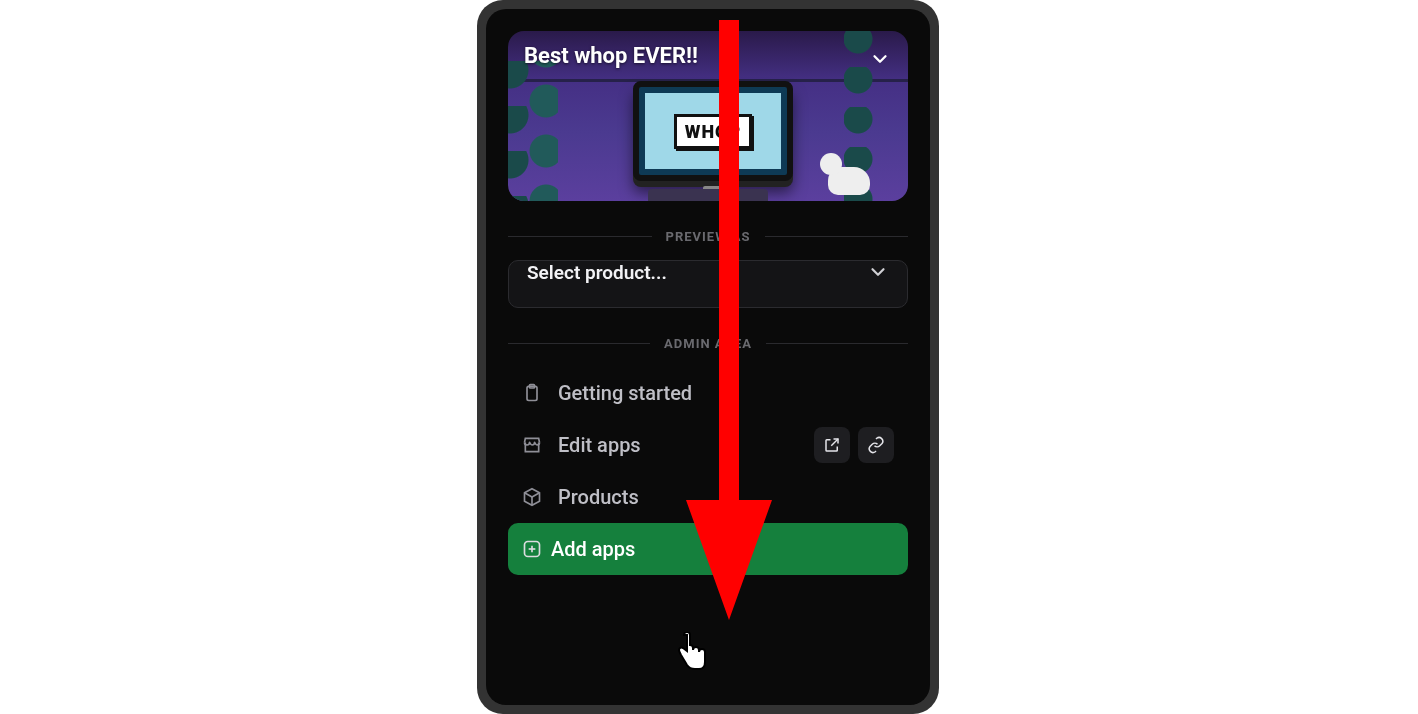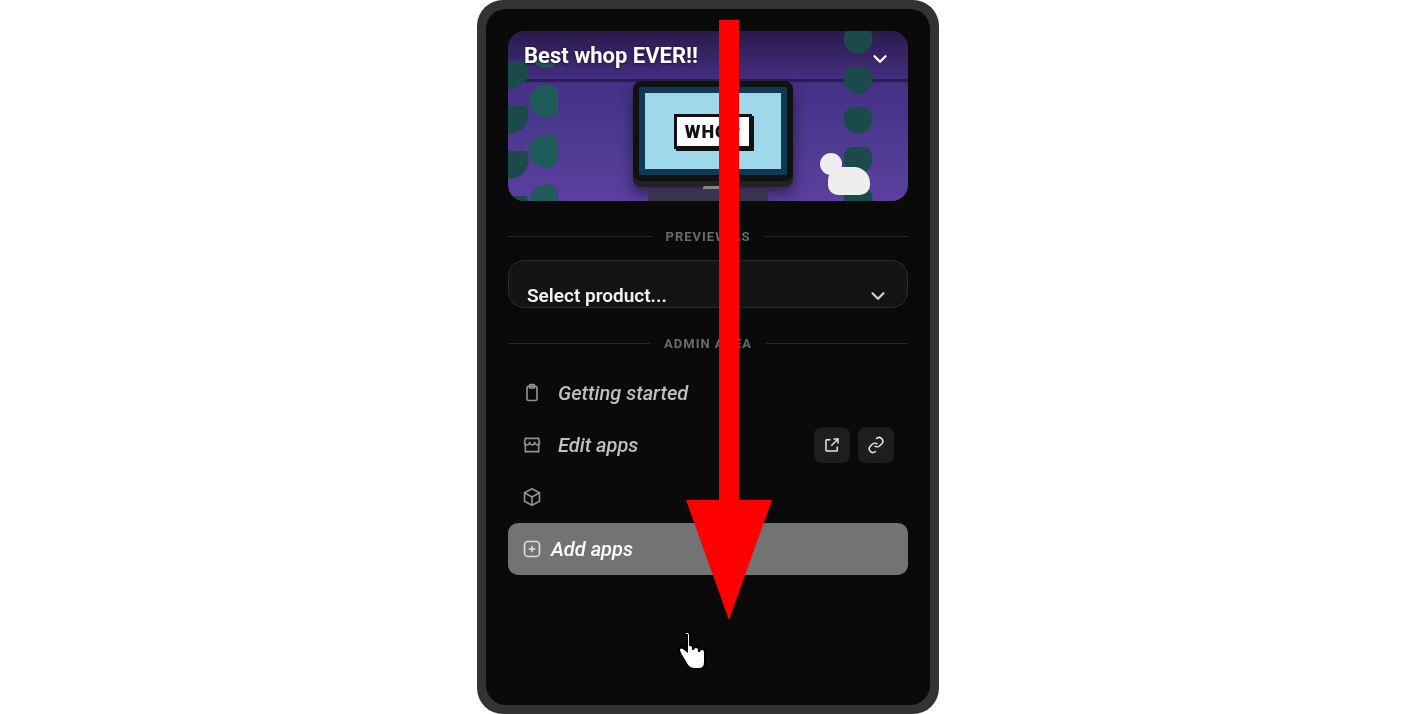--- a/index.html
+++ b/index.html
@@ -106,42 +106,41 @@
       color: #6a6a6f;
       font-size: 13px; font-weight:700; letter-spacing: 1px;
     }
     .section-divider .line { flex:1; height:1px; background:#2a2a2e; }
 
     .select {
       width:100%;
       height:48px;
       background:#141416;
       border:1px solid #2b2b2f;
-      border-radius:16px;
-      display:flex; align-items:flex-end; justify-content:space-between;
+      border-radius:10px;
+      display:flex; align-items:flex-start; justify-content:space-between;
       padding: 0 18px;
       cursor:pointer;
     }
     .select-text { color:#f2f2f5; font-size:19px; font-weight:600; }
     .select svg { stroke:#cfcfd4; }
 
     .nav { margin-top:8px; }
     .nav-item {
       display:flex; align-items:center;
       height:52px;
       padding: 0 14px;
       border-radius:10px;
       cursor:pointer;
       color:#bfbfc6;
       gap:16px;
       position:relative;
-      font-style:italic;
     }
     .nav-item:hover, .nav-item.active {
-      background:#737373;
+      background:#15803d;
       color:#fff;
       gap:9px;
     }
     .nav-item .icon { width:20px; height:20px; display:flex; align-items:center; justify-content:center; flex:none; }
     .nav-item .icon svg { stroke:#8f8f97; fill:none; }
     .nav-item:hover .icon svg, .nav-item.active .icon svg { stroke:#dcdce0; }
     .nav-label { font-size:20px; font-weight:500; flex:1; }
     .nav-actions { display:flex; gap:8px; }
     .nav-action-btn {
       width:36px; height:36px; border-radius:8px;
@@ -255,20 +254,21 @@
       </div>
 
       <div class="nav-item">
         <span class="icon">
           <svg width="20" height="20" viewBox="0 0 24 24" stroke-width="2">
               <path d="M12 2l9 5v10l-9 5-9-5V7z"></path>
               <path d="M3 7l9 5 9-5"></path>
               <path d="M12 22V12"></path>
             </svg>
         </span>
+        <span class="nav-label">Products</span>
       </div>
 
       <div class="nav-item active">
         <span class="icon">
           <svg width="20" height="20" viewBox="0 0 24 24" stroke-width="2">
               <rect x="3" y="3" width="18" height="18" rx="4"></rect>
               <line x1="12" y1="8" x2="12" y2="16"></line>
               <line x1="8" y1="12" x2="16" y2="12"></line>
             </svg>
         </span>

